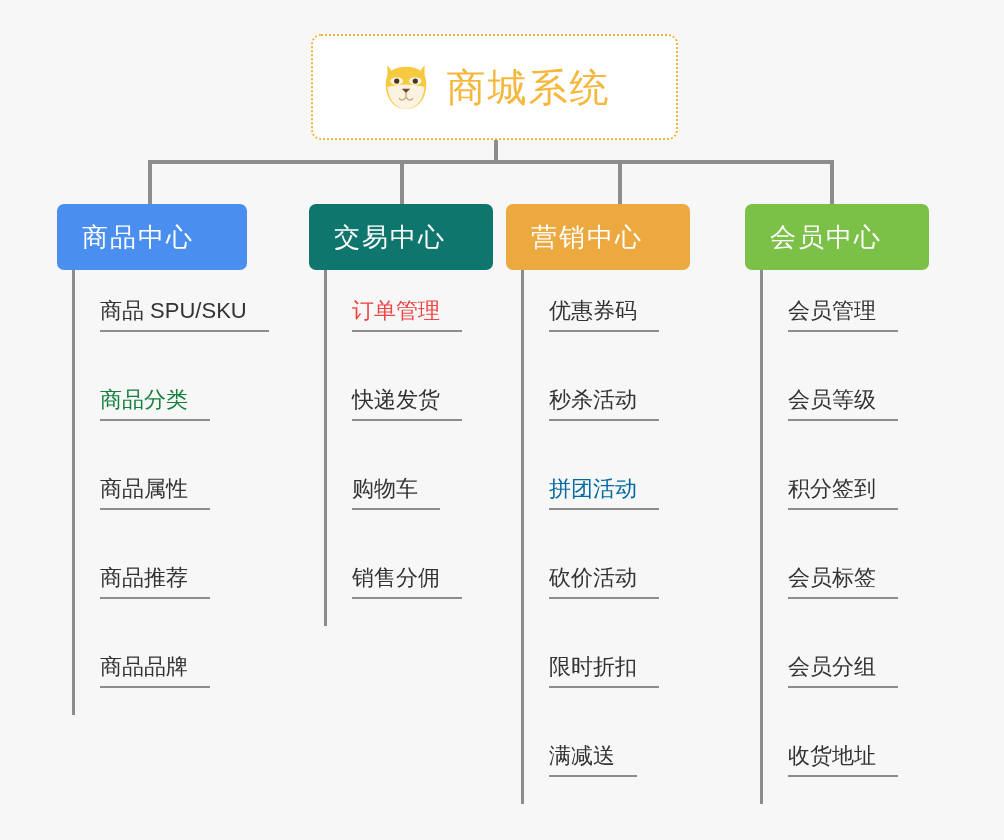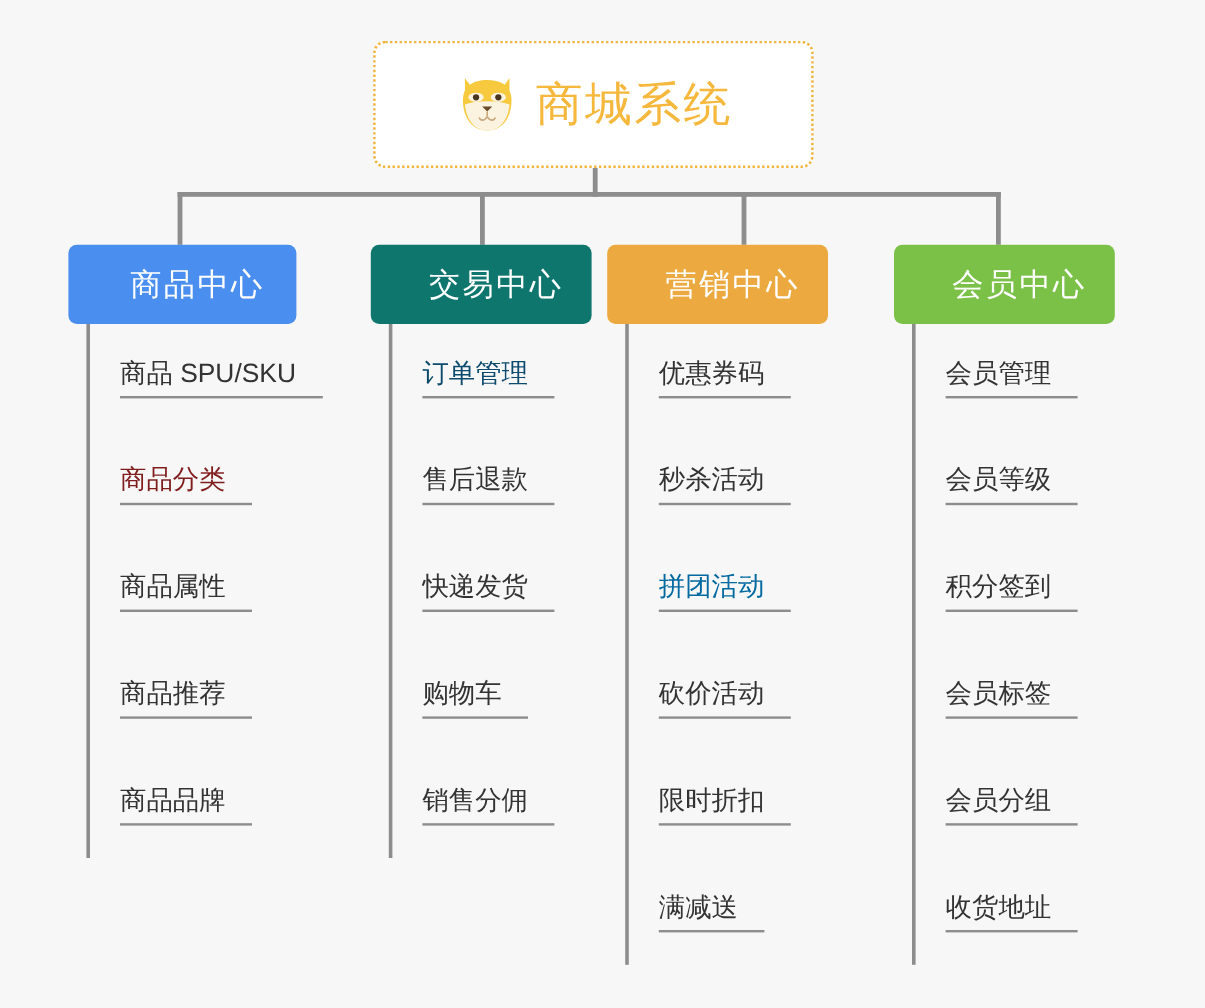--- a/index.html
+++ b/index.html
@@ -39,21 +39,21 @@
   .conn{position:absolute;background:#8d8d8d;}
   .conn-stub{left:494px;top:140px;width:4px;height:24px;}
   .conn-bar{left:148px;top:160px;width:686px;height:4px;}
   .conn-drop{top:160px;width:4px;height:44px;}
 
   
   .column{position:absolute;top:204px;}
   .cat-box{
     height:66px;
     border-radius:7px;
-    display:flex;align-items:center;justify-content:center;
+    display:flex;align-items:center;justify-content:flex-start;
     box-sizing:border-box;
     padding-left:25px;
   }
   .cat-label{
     font-size:26px;
     color:#ffffff;
     letter-spacing:2px;
     line-height:1;
     white-space:nowrap;
   }
@@ -114,44 +114,41 @@
 
   <div class="column" style="left:57px;width:190px">
     <div class="cat-box" style="background: rgb(74, 142, 240);">
       <span class="cat-label">商品中心</span>
     </div>
     <div class="leaf-list" style="border-left-color: rgb(141, 141, 141);">
       <div class="leaf-item">
           <span class="leaf-text" style="color: rgb(51, 51, 51); border-bottom-color: rgb(141, 141, 141);">商品 SPU/SKU</span>
         </div>
       <div class="leaf-item">
-          <span class="leaf-text" style="color: #7f1d1d; border-bottom-color: rgb(141, 141, 141);">商品分类</span>
+          <span class="leaf-text" style="color: #15803d; border-bottom-color: rgb(141, 141, 141);">商品分类</span>
         </div>
       <div class="leaf-item">
           <span class="leaf-text" style="color: rgb(51, 51, 51); border-bottom-color: rgb(141, 141, 141);">商品属性</span>
         </div>
       <div class="leaf-item">
           <span class="leaf-text" style="color: rgb(51, 51, 51); border-bottom-color: rgb(141, 141, 141);">商品推荐</span>
         </div>
       <div class="leaf-item">
           <span class="leaf-text" style="color: rgb(51, 51, 51); border-bottom-color: rgb(141, 141, 141);">商品品牌</span>
         </div>
     </div>
   </div>
 
   <div class="column" style="left:309px;width:184px">
     <div class="cat-box" style="background: #0f766e;">
       <span class="cat-label">交易中心</span>
     </div>
     <div class="leaf-list" style="border-left-color: rgb(141, 141, 141);">
       <div class="leaf-item">
-          <span class="leaf-text" style="color: #0c4a6e; border-bottom-color: rgb(141, 141, 141);">订单管理</span>
-        </div>
-      <div class="leaf-item">
-          <span class="leaf-text" style="color: rgb(51, 51, 51); border-bottom-color: rgb(141, 141, 141);">售后退款</span>
+          <span class="leaf-text" style="color: #ef4444; border-bottom-color: rgb(141, 141, 141);">订单管理</span>
         </div>
       <div class="leaf-item">
           <span class="leaf-text" style="color: rgb(51, 51, 51); border-bottom-color: rgb(141, 141, 141);">快递发货</span>
         </div>
       <div class="leaf-item">
           <span class="leaf-text" style="color: rgb(51, 51, 51); border-bottom-color: rgb(141, 141, 141);">购物车</span>
         </div>
       <div class="leaf-item">
           <span class="leaf-text" style="color: rgb(51, 51, 51); border-bottom-color: rgb(141, 141, 141);">销售分佣</span>
         </div>

